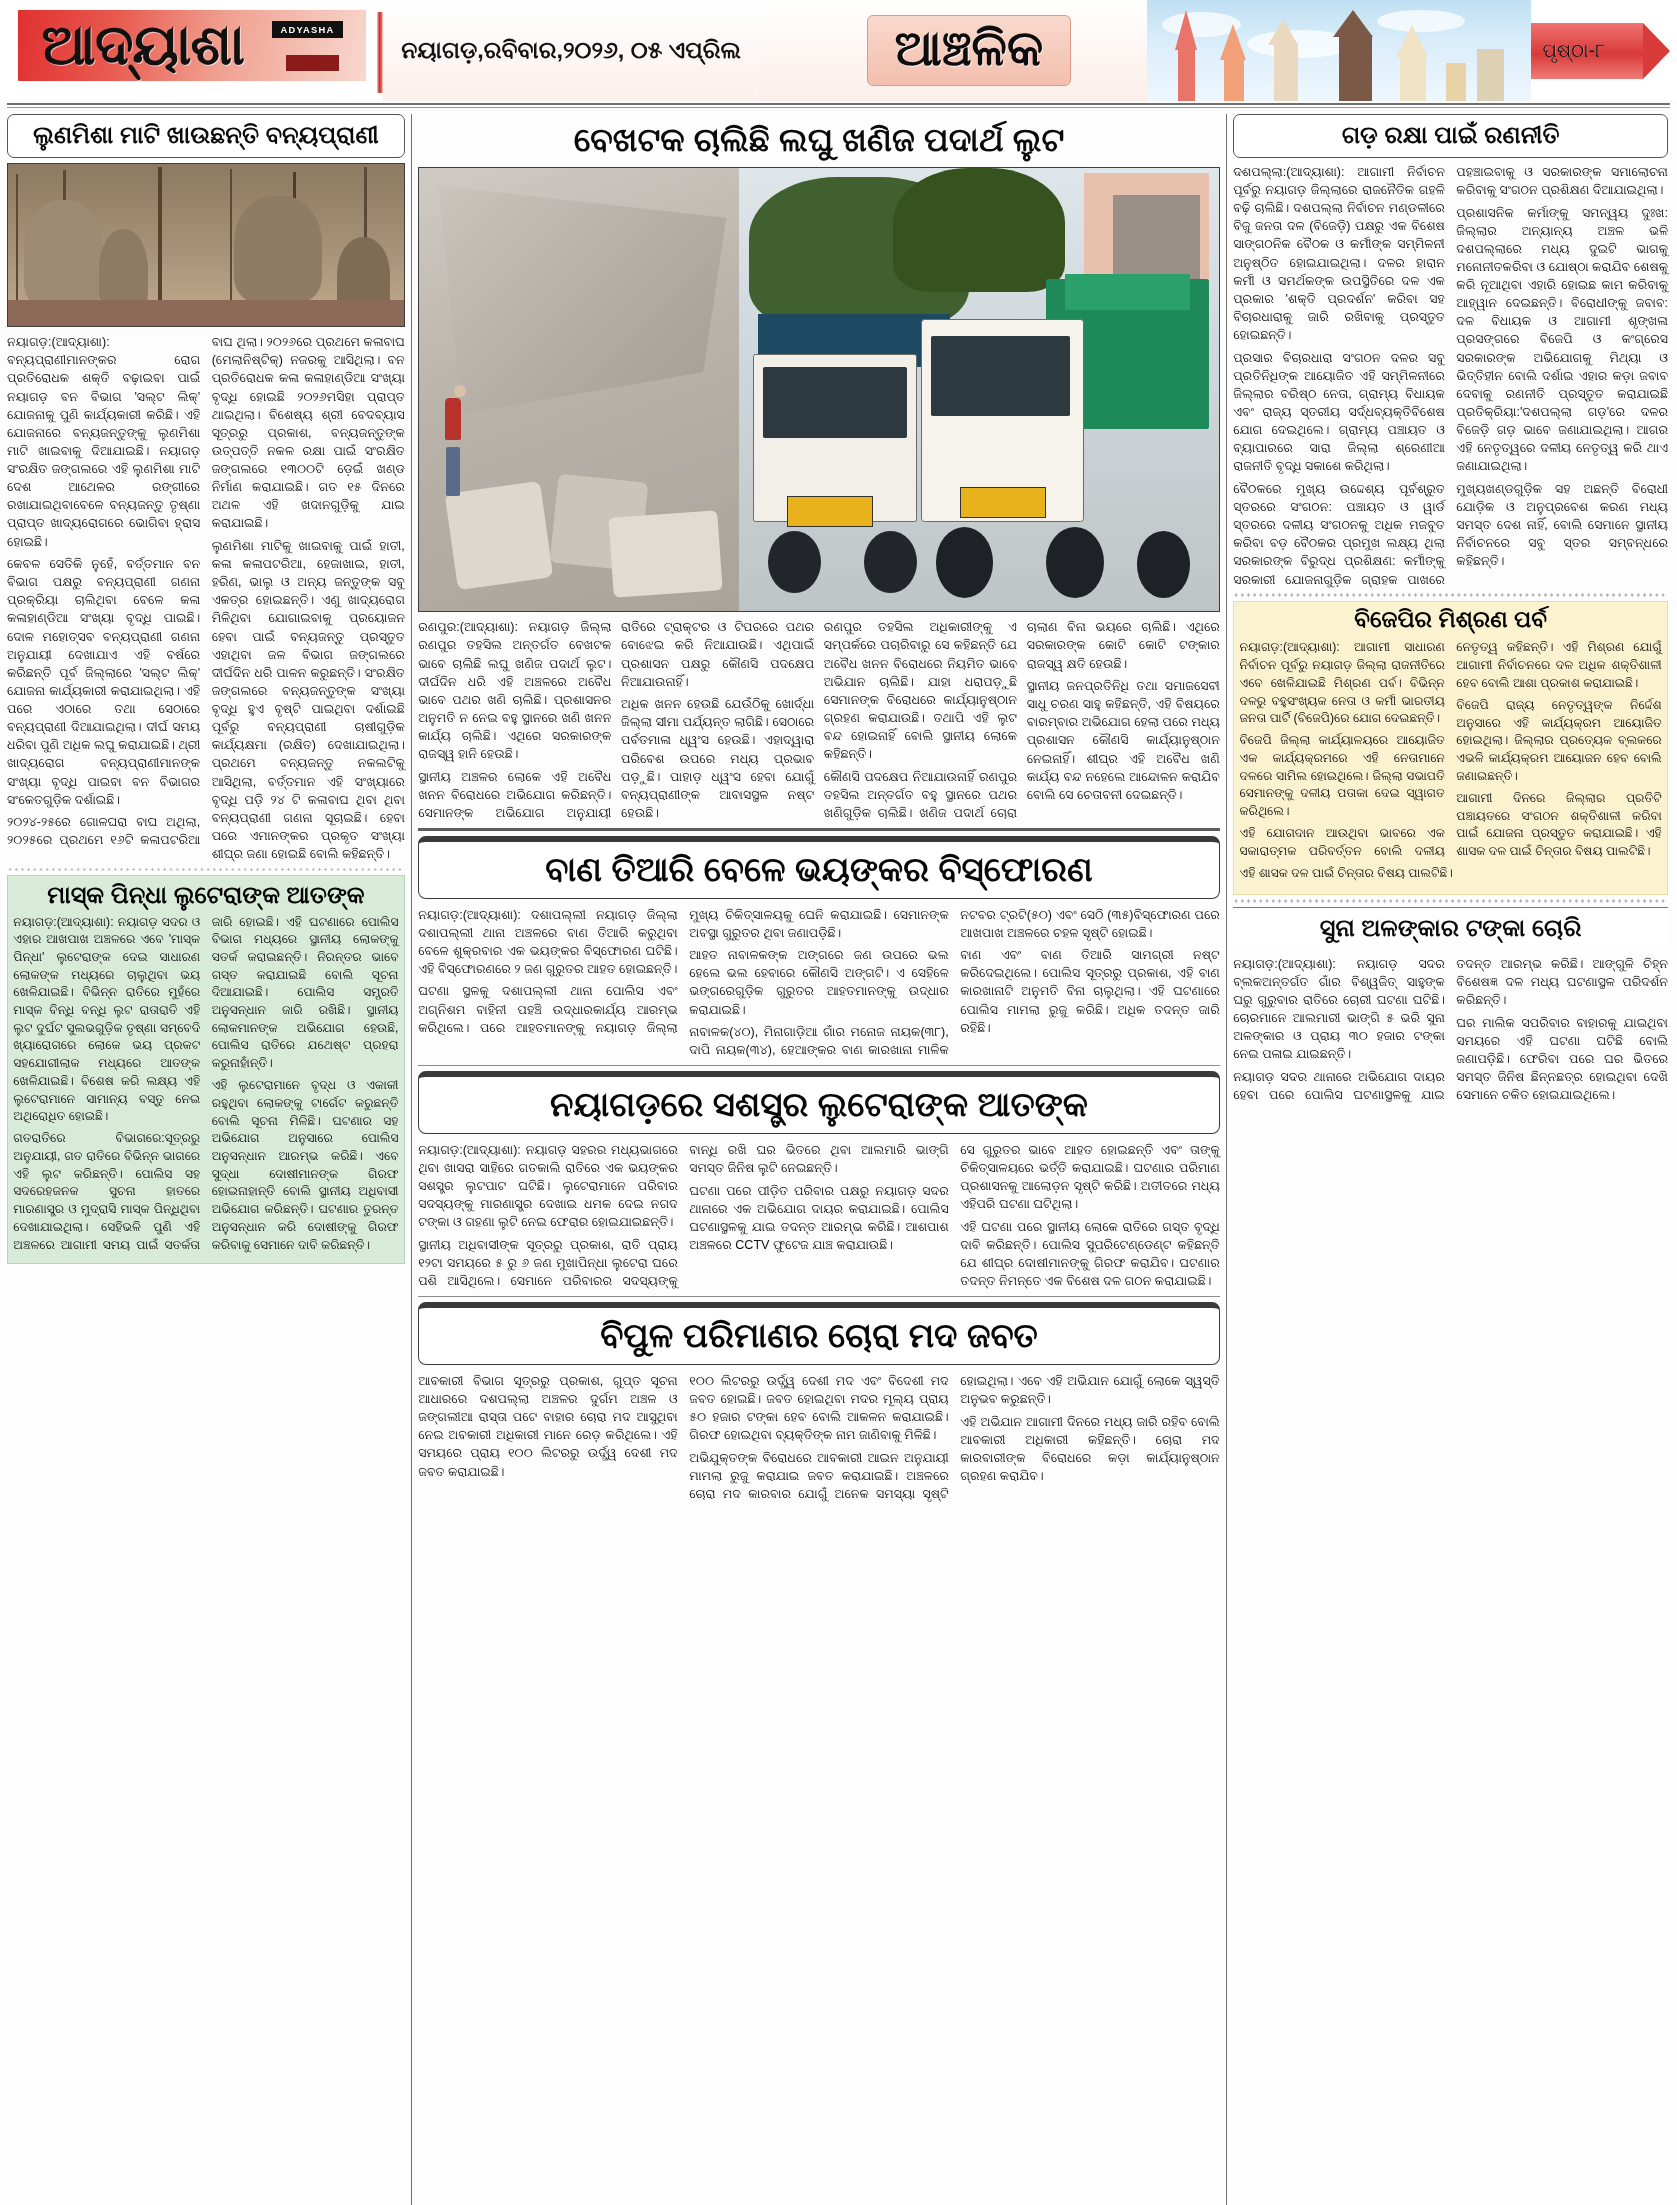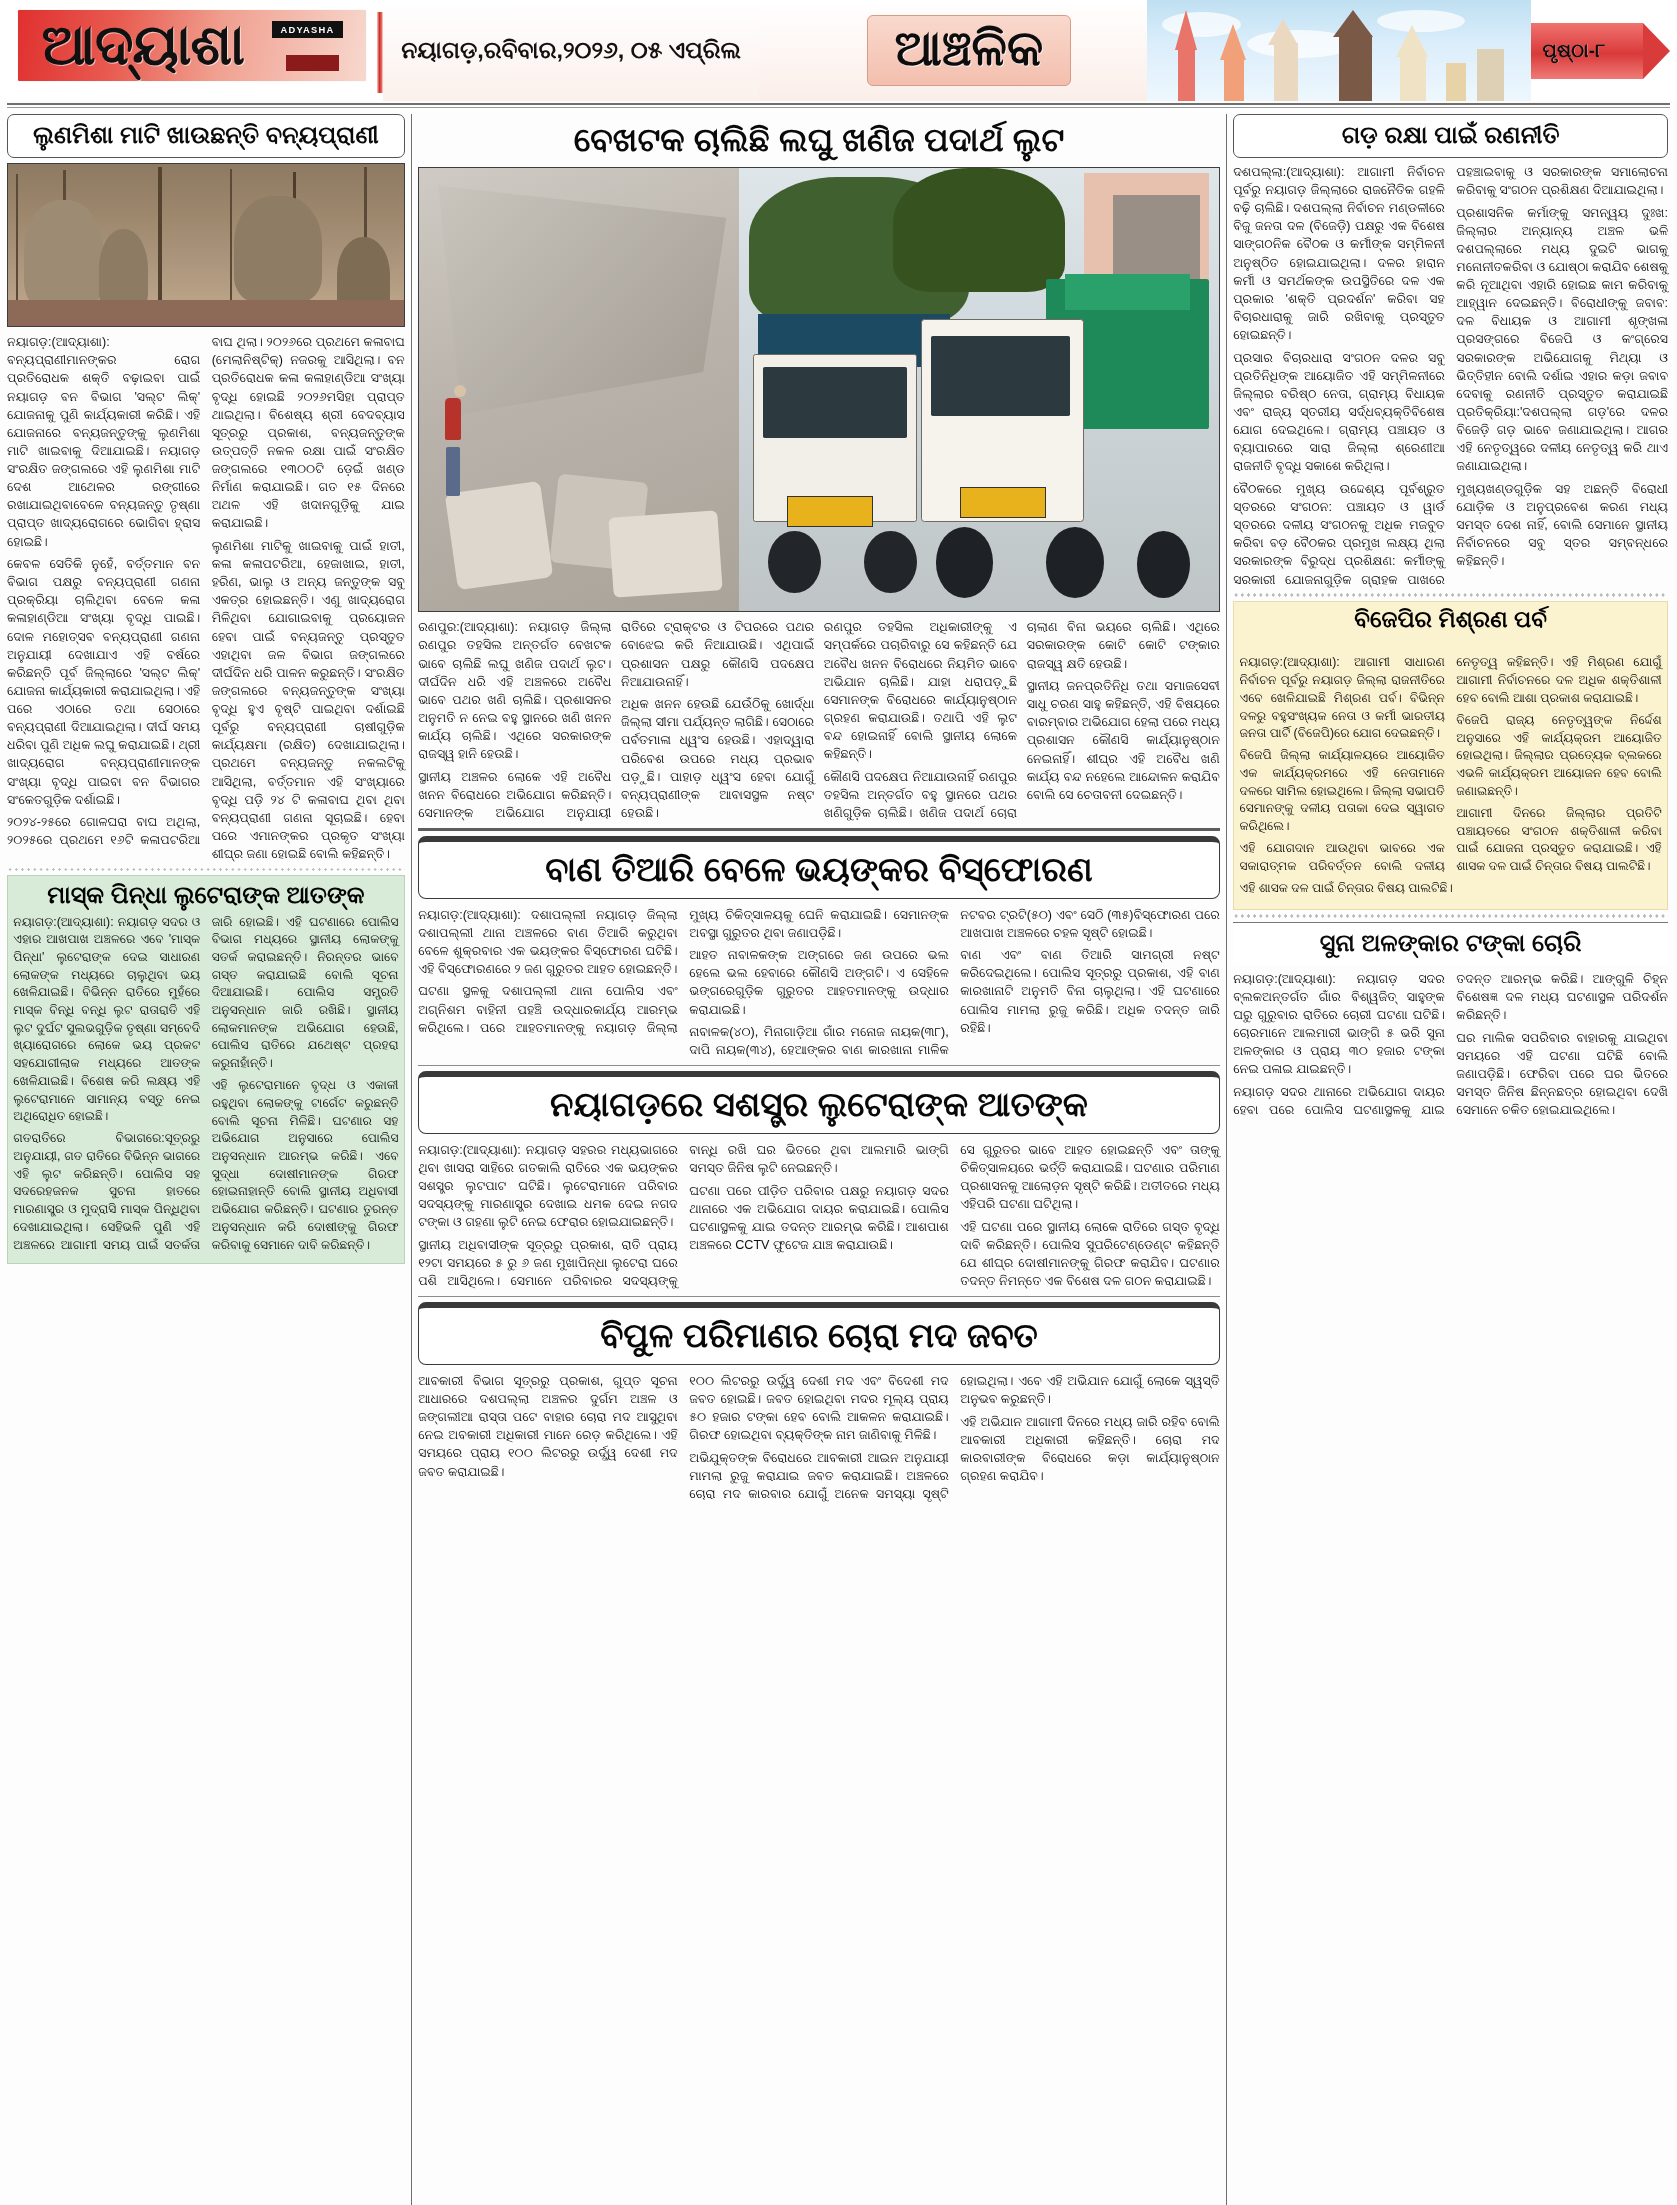--- a/index.html
+++ b/index.html
@@ -136,21 +136,21 @@
     background: linear-gradient(180deg,#f0736f,#d93a3a 55%,#ef7b76);
     display: flex; align-items: center; justify-content: flex-start;
     padding-left: 11.5px;
   }
   .mh-pagebadge:after {
     content: ""; position: absolute; left: 100%; top: 0;
     border-top: 28px solid transparent; border-bottom: 28px solid transparent;
     border-left: 27px solid #d93a3a;
   }
   .mh-pagebadge span {
-    font-size: 19.4px; font-weight: bold; color: #100c0c;
+    font-size: 19.4px; font-weight: normal; color: #100c0c;
     text-shadow: 0.4px 0.4px 0 rgba(255,255,255,.5);
     white-space: nowrap;
   }
 
   .mh-bottom-rule { height: 2.6px; background: #6f6f6f; margin: 1.8px 7px 0 7px; }
   .mh-bottom-rule2 { height: 1.3px; background: #9a9a9a; margin: 1.3px 7px 0 7px; }
 
   
   .grid {
     display: flex;
@@ -421,21 +421,21 @@
         <p class="txt">ପ୍ରସାର ବିଚାରଧାରା ସଂଗଠନ ଦଳର ସବୁ ପ୍ରତିନିଧିଙ୍କ ଆୟୋଜିତ ଏହି ସମ୍ମିଳନୀରେ ଜିଲ୍ଲାର ବରିଷ୍ଠ ନେତା, ଗ୍ରାମ୍ୟ ବିଧାୟକ ଏବଂ ରାଜ୍ୟ ସ୍ତରୀୟ ସର୍ଦ୍ଧବ୍ୟକ୍ତିବିଶେଷ ଯୋଗ ଦେଇଥିଲେ। ଗ୍ରାମ୍ୟ ପଞ୍ଚାୟତ ଓ ବ୍ୟାପାରରେ ସାରା ଜିଲ୍ଲା ଶ୍ରେଣୀଆ ରାଜନୀତି ବୃଦ୍ଧି ସକାଶେ କରିଥିଲା।</p>
         <p class="txt">ବୈଠକରେ ମୁଖ୍ୟ ଉଦ୍ଦେଶ୍ୟ ପୂର୍ବଶ୍ରୁତ ସ୍ତରରେ ସଂଗଠନ: ପଞ୍ଚାୟତ ଓ ୱାର୍ଡ ସ୍ତରରେ ଦଳୀୟ ସଂଗଠନକୁ ଅଧିକ ମଜବୁତ କରିବା ବଡ଼ ବୈଠକର ପ୍ରମୁଖ ଲକ୍ଷ୍ୟ ଥିଲା ସରକାରଙ୍କ ବିରୁଦ୍ଧ ପ୍ରଶିକ୍ଷଣ: କର୍ମୀଙ୍କୁ ସରକାରୀ ଯୋଜନାଗୁଡ଼ିକ ଗ୍ରାହକ ପାଖରେ ପହଞ୍ଚାଇବାକୁ ଓ ସରକାରଙ୍କ ସମାଲୋଚନା କରିବାକୁ ସଂଗଠନ ପ୍ରଶିକ୍ଷଣ ଦିଆଯାଇଥିଲା।</p>
         <p class="txt">ପ୍ରଶାସନିକ କର୍ମାଙ୍କୁ ସମନ୍ୱୟ ଦୁଃଖ: ଜିଲ୍ଲାର ଅନ୍ୟାନ୍ୟ ଅଞ୍ଚଳ ଭଳି ଦଶପଲ୍ଲାରେ ମଧ୍ୟ ଦୁଇଟି ଭାଗକୁ ମନୋନୀତକରିବା ଓ ଯୋଷ୍ଠା କରାଯିବ ଶେଷକୁ କରି ନୂଆଥିବା ଏହାରି ହୋଇଛ କାମ କରିବାକୁ ଆହ୍ୱାନ ଦେଇଛନ୍ତି। ବିରୋଧୀଙ୍କୁ ଜବାବ: ଦଳ ବିଧାୟକ ଓ ଆଗାମୀ ଶୃଙ୍ଖଳା ପ୍ରସଙ୍ଗରେ ବିଜେପି ଓ କଂଗ୍ରେସ ସରକାରଙ୍କ ଅଭିଯୋଗକୁ ମିଥ୍ୟା ଓ ଭିତ୍ତିହୀନ ବୋଲି ଦର୍ଶାଇ ଏହାର କଡ଼ା ଜବାବ ଦେବାକୁ ରଣନୀତି ପ୍ରସ୍ତୁତ କରାଯାଇଛି ପ୍ରତିକ୍ରିୟା:'ଦଶପଲ୍ଲା ଗଡ଼'ରେ ଦଳର ବିଜେଡ଼ି ଗଡ଼ ଭାବେ ଜଣାଯାଇଥିଲା। ଆଗର ଏହି ନେତୃତ୍ୱରେ ଦଳୀୟ ନେତୃତ୍ୱ କରି ଥାଏ ଜଣାଯାଇଥିଲା।</p>
         <p class="txt">ମୁଖ୍ୟଖଣ୍ଡଗୁଡ଼ିକ ସହ ଅଛନ୍ତି ବିରୋଧୀ ଯୋଡ଼ିକ ଓ ଅନୁପ୍ରବେଶ କରଣ ମଧ୍ୟ ସମସ୍ତ ଦେଶ ନାହିଁ, ବୋଲି ସେମାନେ ସ୍ଥାନୀୟ ନିର୍ବାଚନରେ ସବୁ ସ୍ତର ସମ୍ବନ୍ଧରେ କହିଛନ୍ତି।</p>
       </div>
 
       <div class="rule-dot"></div>
 
       <div class="box-yellow">
         <span class="hl">ବିଜେପିର ମିଶ୍ରଣ ପର୍ବ</span>
-        <div class="body-2col" style="margin-top:21px;">
+        <div class="body-2col" style="margin-top:6px;">
           <p class="txt">ନୟାଗଡ଼:(ଆଦ୍ୟାଶା): ଆଗାମୀ ସାଧାରଣ ନିର୍ବାଚନ ପୂର୍ବରୁ ନୟାଗଡ଼ ଜିଲ୍ଲା ରାଜନୀତିରେ ଏବେ ଖେଳିଯାଇଛି ମିଶ୍ରଣ ପର୍ବ। ବିଭିନ୍ନ ଦଳରୁ ବହୁସଂଖ୍ୟକ ନେତା ଓ କର୍ମୀ ଭାରତୀୟ ଜନତା ପାର୍ଟି (ବିଜେପି)ରେ ଯୋଗ ଦେଇଛନ୍ତି।</p>
           <p class="txt">ବିଜେପି ଜିଲ୍ଲା କାର୍ଯ୍ୟାଳୟରେ ଆୟୋଜିତ ଏକ କାର୍ଯ୍ୟକ୍ରମରେ ଏହି ନେତାମାନେ ଦଳରେ ସାମିଲ ହୋଇଥିଲେ। ଜିଲ୍ଲା ସଭାପତି ସେମାନଙ୍କୁ ଦଳୀୟ ପତାକା ଦେଇ ସ୍ୱାଗତ କରିଥିଲେ।</p>
           <p class="txt">ଏହି ଯୋଗଦାନ ଆଉଥିବା ଭାବରେ ଏକ ସକାରାତ୍ମକ ପରିବର୍ତ୍ତନ ବୋଲି ଦଳୀୟ ନେତୃତ୍ୱ କହିଛନ୍ତି। ଏହି ମିଶ୍ରଣ ଯୋଗୁଁ ଆଗାମୀ ନିର୍ବାଚନରେ ଦଳ ଅଧିକ ଶକ୍ତିଶାଳୀ ହେବ ବୋଲି ଆଶା ପ୍ରକାଶ କରାଯାଇଛି।</p>
           <p class="txt">ବିଜେପି ରାଜ୍ୟ ନେତୃତ୍ୱଙ୍କ ନିର୍ଦ୍ଦେଶ ଅନୁସାରେ ଏହି କାର୍ଯ୍ୟକ୍ରମ ଆୟୋଜିତ ହୋଇଥିଲା। ଜିଲ୍ଲାର ପ୍ରତ୍ୟେକ ବ୍ଲକରେ ଏଭଳି କାର୍ଯ୍ୟକ୍ରମ ଆୟୋଜନ ହେବ ବୋଲି ଜଣାଇଛନ୍ତି।</p>
           <p class="txt">ଆଗାମୀ ଦିନରେ ଜିଲ୍ଲାର ପ୍ରତିଟି ପଞ୍ଚାୟତରେ ସଂଗଠନ ଶକ୍ତିଶାଳୀ କରିବା ପାଇଁ ଯୋଜନା ପ୍ରସ୍ତୁତ କରାଯାଇଛି। ଏହି ଶାସକ ଦଳ ପାଇଁ ଚିନ୍ତାର ବିଷୟ ପାଲଟିଛି।</p>
         </div>
         <p class="txt" style="text-align:left;margin-top:2.6px;">ଏହି ଶାସକ ଦଳ ପାଇଁ ଚିନ୍ତାର ବିଷୟ ପାଲଟିଛି।</p>
       </div>
 
       <div class="rule-dot"></div>

